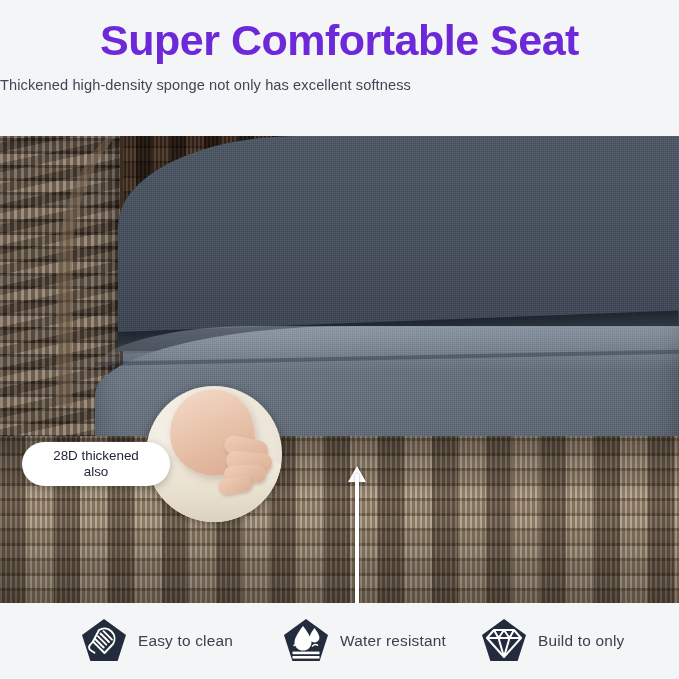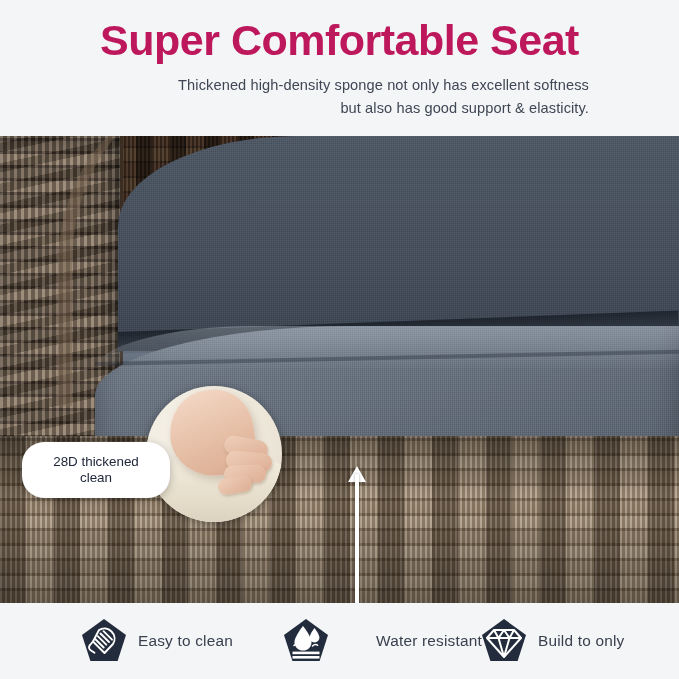--- a/index.html
+++ b/index.html
@@ -10,26 +10,26 @@
     overflow:hidden;
   }
   #page{position:relative;width:679px;height:679px;background:#f4f5f7;overflow:hidden;}
 
   
   .header{position:absolute;left:0;top:0;width:679px;height:136px;background:#f4f5f7;}
   .title{
     position:absolute;left:0;top:14px;width:679px;
     text-align:center;
     font-size:43px;font-weight:bold;letter-spacing:-0.5px;
-    color:#be185d;line-height:52px;
+    color:#6d28d9;line-height:52px;
     font-family:"Liberation Sans", sans-serif;
   }
   .subtitle{
     position:absolute;left:0;top:74px;width:589px;
-    text-align:right;
+    text-align:left;
     font-size:14.6px;font-weight:normal;color:#3f4654;
     line-height:23px;letter-spacing:0.1px;
   }
   .subtitle span{display:block;}
 
   
   .photo{
     position:absolute;left:0;top:136px;width:679px;height:467px;
     overflow:hidden;background:#5d6877;
   }
@@ -184,21 +184,21 @@
     position:absolute;background:linear-gradient(150deg,#f0cfba,#dcae93);
     border-radius:14px;box-shadow:1px 2px 3px rgba(130,95,72,.3);
   }
   .f1{left:78px;top:52px;width:44px;height:19px;transform:rotate(11deg);}
   .f2{left:80px;top:66px;width:46px;height:19px;transform:rotate(5deg);}
   .f3{left:78px;top:79px;width:42px;height:18px;transform:rotate(-2deg);}
   .f4{left:72px;top:91px;width:34px;height:16px;transform:rotate(-9deg);}
 
   
   .callout{
-    position:absolute;left:22px;top:306px;width:148px;height:56px;
+    position:absolute;left:22px;top:306px;width:148px;height:44px;
     background:#ffffff;border-radius:22px;
     box-shadow:0 2px 8px rgba(0,0,0,.25);
     display:flex;align-items:center;justify-content:center;
     text-align:center;
     font-size:13.4px;line-height:16px;color:#20283a;
   }
 
   
   .arrow-wrap{position:absolute;left:340px;top:328px;width:34px;height:178px;}
   .arrow-shaft{
@@ -225,38 +225,37 @@
     position:absolute;left:17px;top:603px;width:679px;height:88px;
     background:#f4f5f7;
     text-align:right;
   }
   .features{
     position:absolute;left:0;top:0;width:679px;height:76px;
     display:flex;align-items:center;
   }
   .feature{display:flex;align-items:center;}
   .f-clean{position:absolute;left:62px;top:14px;}
-  .f-water{position:absolute;left:264px;top:14px;gap:36px;}
+  .f-water{position:absolute;left:264px;top:14px;}
   .f-build{position:absolute;left:462px;top:14px;}
   .feat-icon{width:50px;height:48px;flex:0 0 auto;}
   .feat-label{
     margin-left:9px;font-size:15.4px;color:#39414f;
     letter-spacing:0.2px;white-space:nowrap;
   }
 </style>
 </head>
 <body>
 
 <div id="page">
 
   <div class="header">
     <div class="title">Super Comfortable Seat</div>
     <div class="subtitle">
       <span>Thickened high-density sponge not only has excellent softness</span>
-      <span>but also has good support &amp; elasticity.</span>
     </div>
   </div>
 
   <div class="photo">
 
     <div class="wall-dark"></div>
     <div class="armrest"></div>
     <div class="armrest-curve"></div>
 
     <div class="cushion-back"></div>
@@ -276,21 +275,21 @@
       <div class="hand"></div>
       <div class="finger f1"></div>
       <div class="finger f2"></div>
       <div class="finger f3"></div>
       <div class="finger f4"></div>
     </div>
 
     <div class="callout">
       <div>
         <span>28D thickened</span><br>
-        <span>clean</span>
+        <span>also</span>
       </div>
     </div>
 
     <div class="arrow-wrap">
       <div class="arrow-head arrow-up"></div>
       <div class="arrow-shaft"></div>
 
     </div>
   </div>
 

